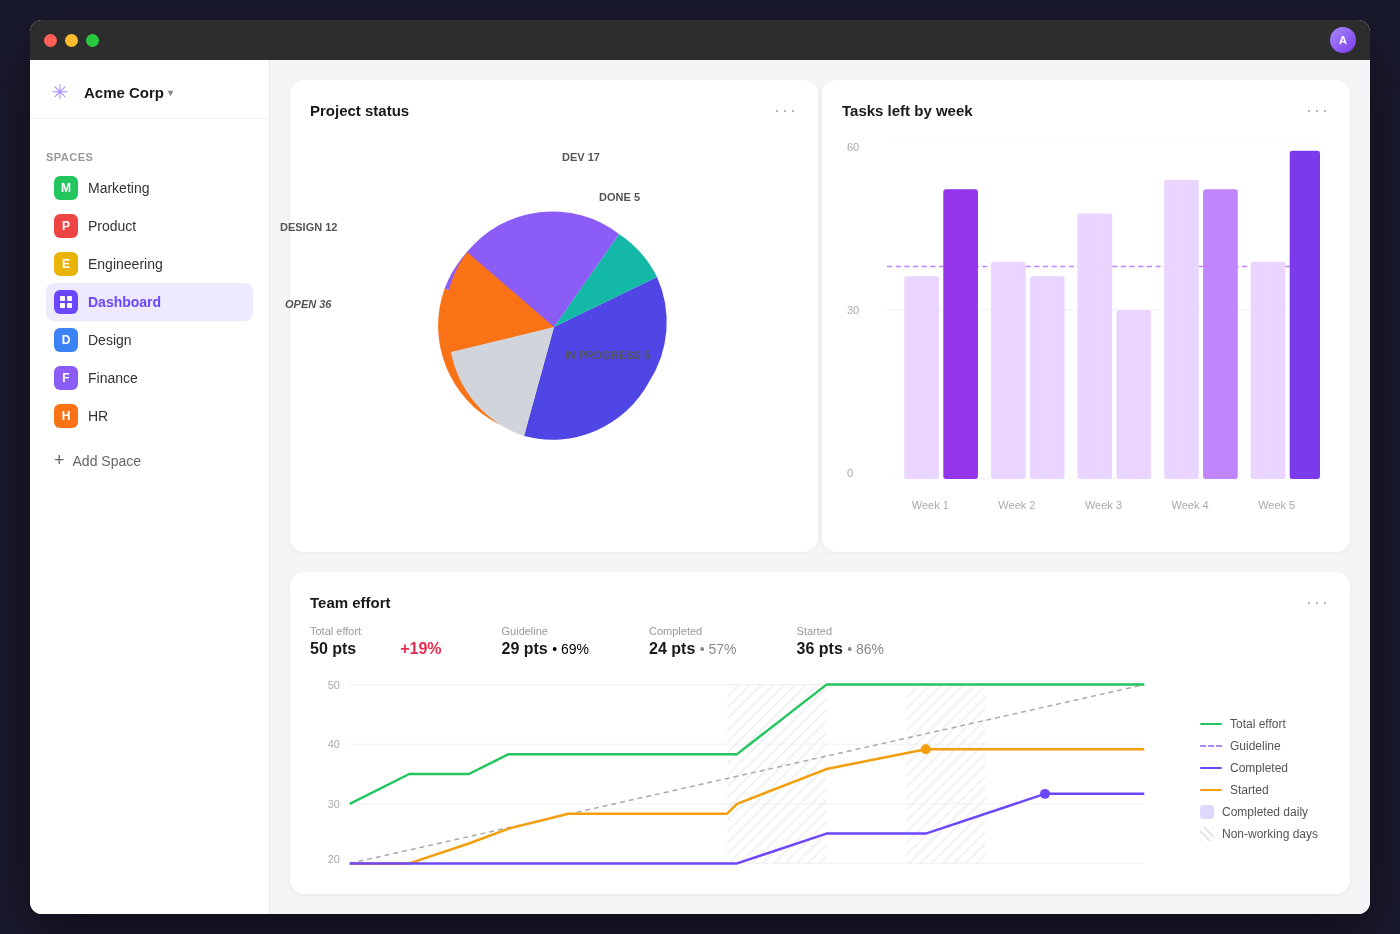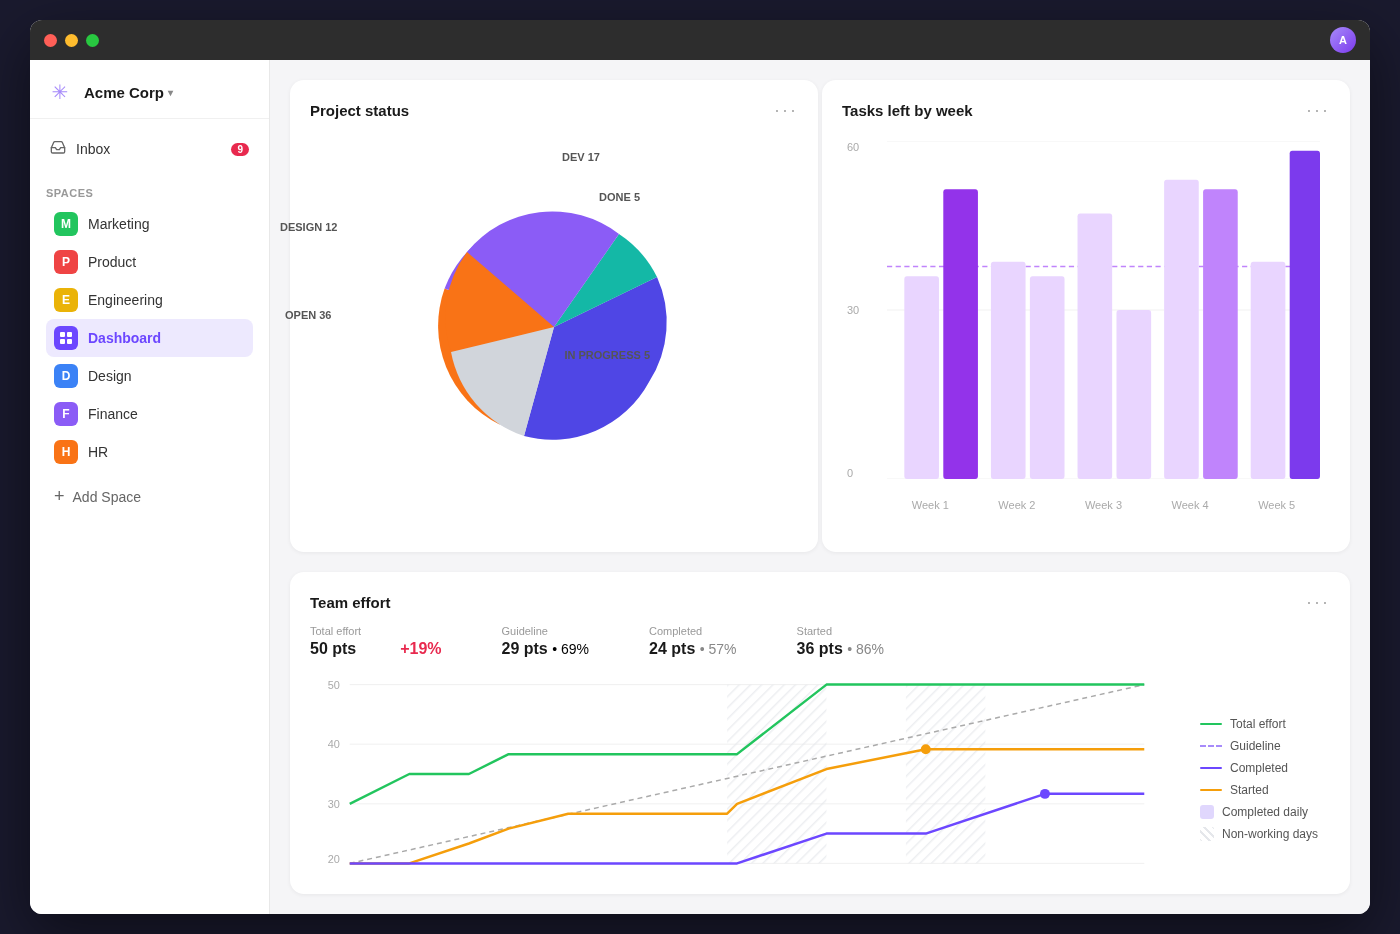--- a/index.html
+++ b/index.html
@@ -305,30 +305,20 @@
         <div class="sidebar-logo">
           <span class="logo-spin" style="color:#a78bfa;">✳</span>
         </div>
         <div class="sidebar-company">
           <span>Acme Corp</span>
           <span class="chevron">▾</span>
         </div>
       </div>
 
       <div class="sidebar-nav">
-        <div class="nav-item">
-          <span class="icon">
-            <svg width="16" height="16" viewBox="0 0 24 24" fill="none" stroke="#666" stroke-width="2" stroke-linecap="round" stroke-linejoin="round">
-              <polyline points="22 13 16 13 14 16 10 16 8 13 2 13"></polyline>
-                <path d="M5.47 5.19L2 13v6a2 2 0 002 2h16a2 2 0 002-2v-6l-3.47-7.81A2 2 0 0016.7 4H7.3a2 2 0 00-1.83 1.19z"></path>
-            </svg>
-          </span>
-          <span>Inbox</span>
-          <span class="badge">9</span>
-        </div>
       </div>
 
       <div class="sidebar-spaces">
         <div class="spaces-label">Spaces</div>
 
         <div class="space-item">
           <div class="space-icon" style="background:#22c55e;">M</div>
           <span>Marketing</span>
         </div>
         <div class="space-item">
@@ -400,21 +390,21 @@
 
               <path d="M150,150 L63,75 A110,110 0 0,0 47,175 Z" fill="#f97316"></path>
 
               <path d="M150,150 L47,175 A110,110 0 0,0 120,259 Z" fill="#d1d5db"></path>
             </svg>
 
             <div style="position:absolute;width:380px;height:320px;top:-10px;left:-40px;pointer-events:none;">
               <div class="pie-label" style="top:30px;right:50px;padding-left:27px;">DEV <strong>17</strong></div>
               <div class="pie-label" style="top:70px;right:10px;">DONE <strong>5</strong></div>
               <div class="pie-label" style="bottom:80px;right:0px;">IN PROGRESS <strong>5</strong></div>
-              <div class="pie-label" style="bottom:120px;left:15px;">OPEN <strong>36</strong></div>
+              <div class="pie-label" style="bottom:131px;left:15px;font-style:italic;">OPEN <strong>36</strong></div>
               <div class="pie-label" style="top:100px;left:10px;">DESIGN <strong>12</strong></div>
             </div>
           </div>
         </div>
 
         <div class="card">
           <div class="card-header">
             <span class="card-title">Tasks left by week</span>
             <span class="card-menu">···</span>
           </div>

